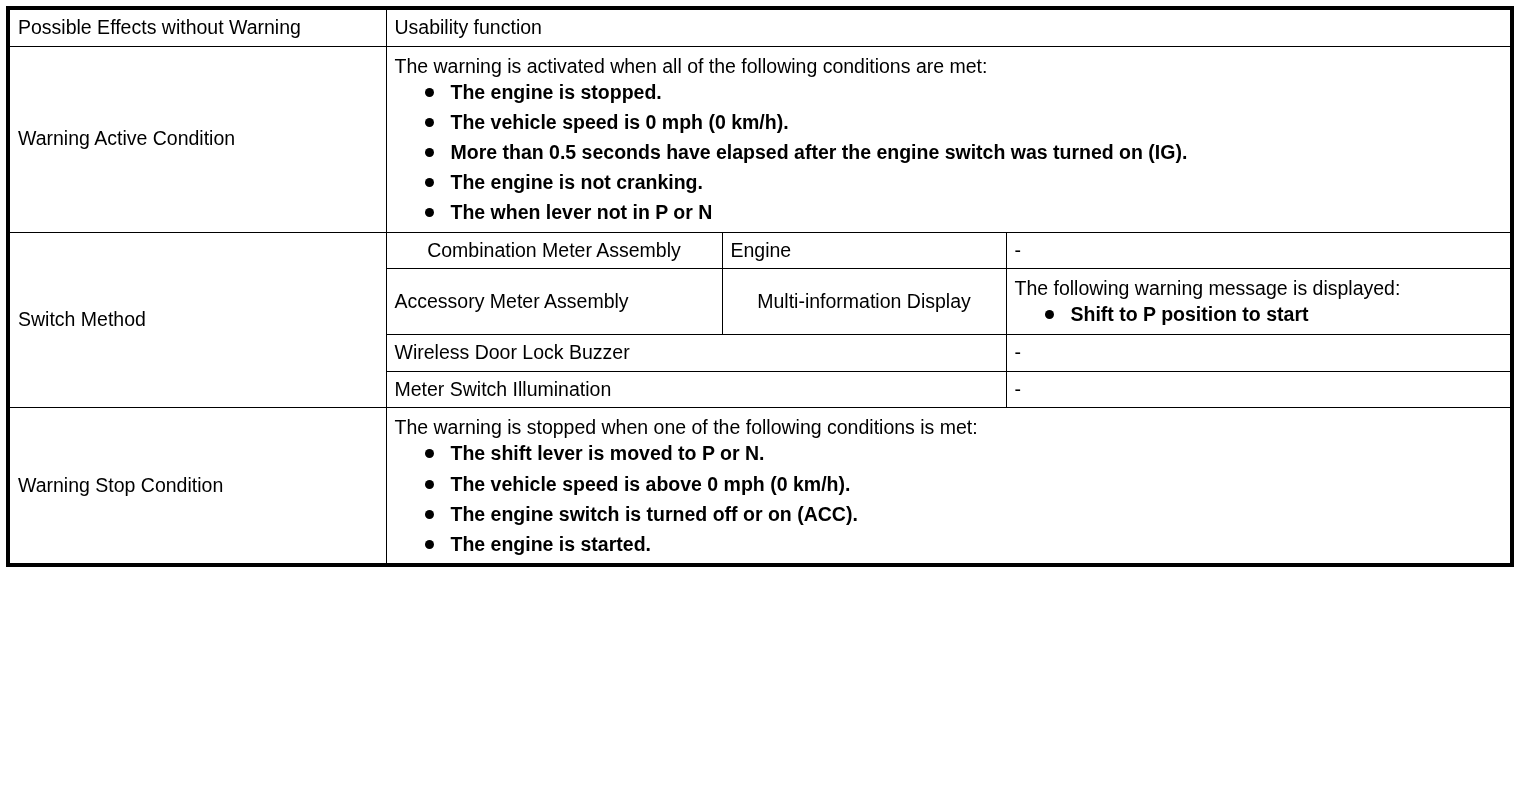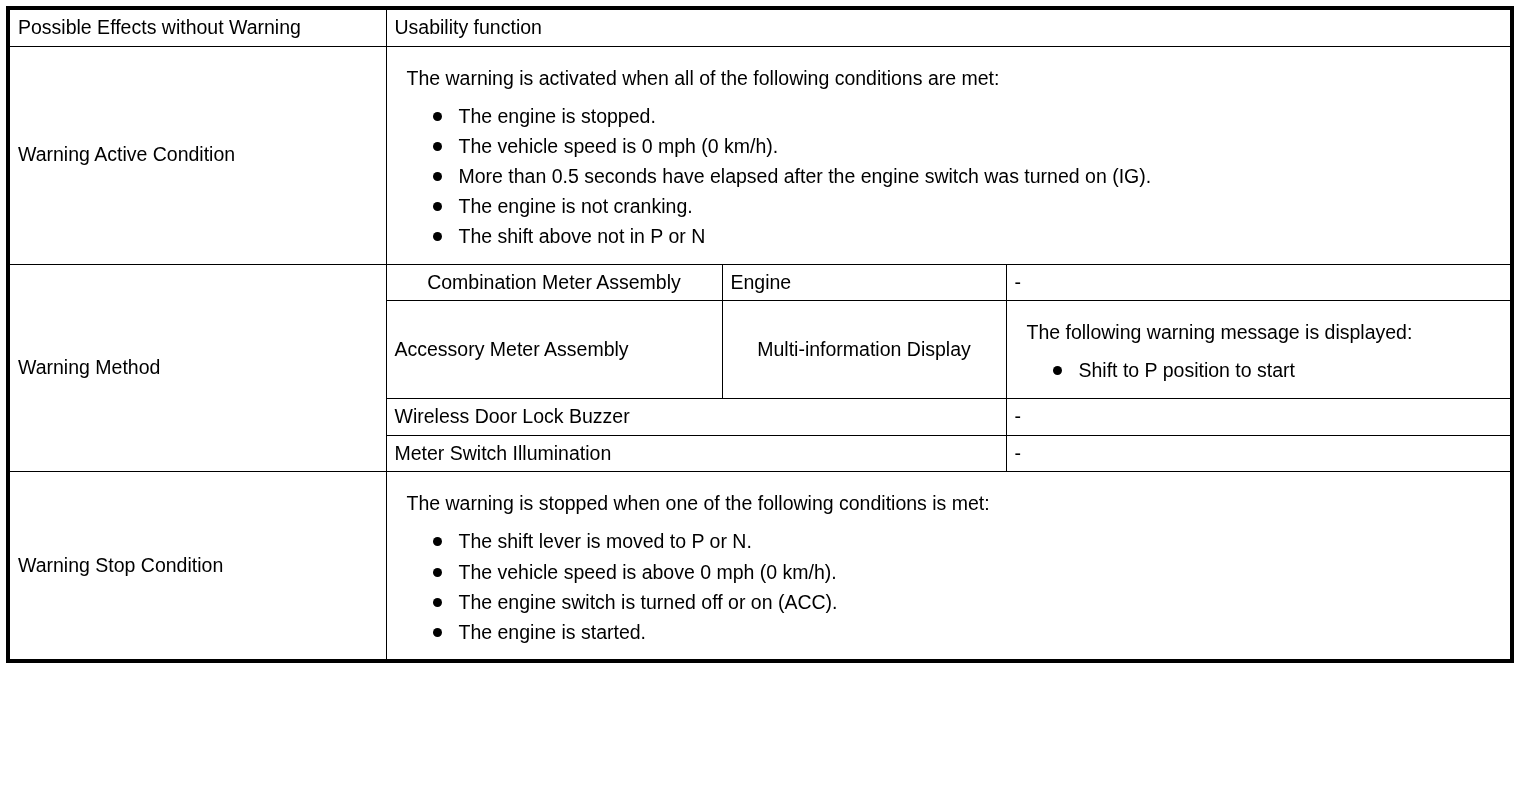--- a/index.html
+++ b/index.html
@@ -51,43 +51,44 @@
 
   .top-cell { vertical-align: top; }
 
   .intro {
     margin: 0 0 4px 0;
     padding-top: 2px;
   }
 
   ul.bullets {
     list-style: none;
-    margin: 8px;
+    margin: 0;
     padding: 0 0 0 30px;
+    font-weight: bold;
   }
   ul.bullets li {
     position: relative;
     padding-left: 26px;
     margin: 0 0 4px 0;
     line-height: 1.34;
   }
   ul.bullets li:last-child { margin-bottom: 0; }
   ul.bullets li .dot {
     position: absolute;
     left: 0;
     top: 0.46em;
     width: 9px;
     height: 9px;
     border-radius: 50%;
     background: #000;
   }
 
   .two-line { line-height: 1.30; text-align: center; }
 
-  .blockcell p { margin: 12px; }
+  .blockcell p { margin: 0; }
 </style>
 </head>
 <body>
 
 <div class="sheet">
   <table class="spec">
     <colgroup>
       <col class="c-label">
       <col class="c-sub1">
       <col class="c-sub2">
@@ -102,27 +103,27 @@
 
       <tr>
         <td class="label-cell">Warning Active Condition</td>
         <td class="top-cell blockcell" colspan="3">
           <p class="intro">The warning is activated when all of the following conditions are met:</p>
           <ul class="bullets">
             <li><span class="dot"></span><span>The engine is stopped.</span></li>
             <li><span class="dot"></span><span>The vehicle speed is 0 mph (0 km/h).</span></li>
             <li><span class="dot"></span><span>More than 0.5 seconds have elapsed after the engine switch was turned on (IG).</span></li>
             <li><span class="dot"></span><span>The engine is not cranking.</span></li>
-            <li><span class="dot"></span><span>The shift above not in P or N</span></li>
+            <li><span class="dot"></span><span>The when lever not in P or N</span></li>
           </ul>
         </td>
       </tr>
 
       <tr>
-        <td class="label-cell" rowspan="4">Warning Method</td>
+        <td class="label-cell" rowspan="4">Switch Method</td>
         <td class="two-line">Combination Meter Assembly</td>
         <td>Engine</td>
         <td>-</td>
       </tr>
 
       <tr>
         <td>Accessory Meter Assembly</td>
         <td class="two-line">Multi-information Display</td>
         <td class="top-cell blockcell">
           <p class="intro">The following warning message is displayed:</p>

